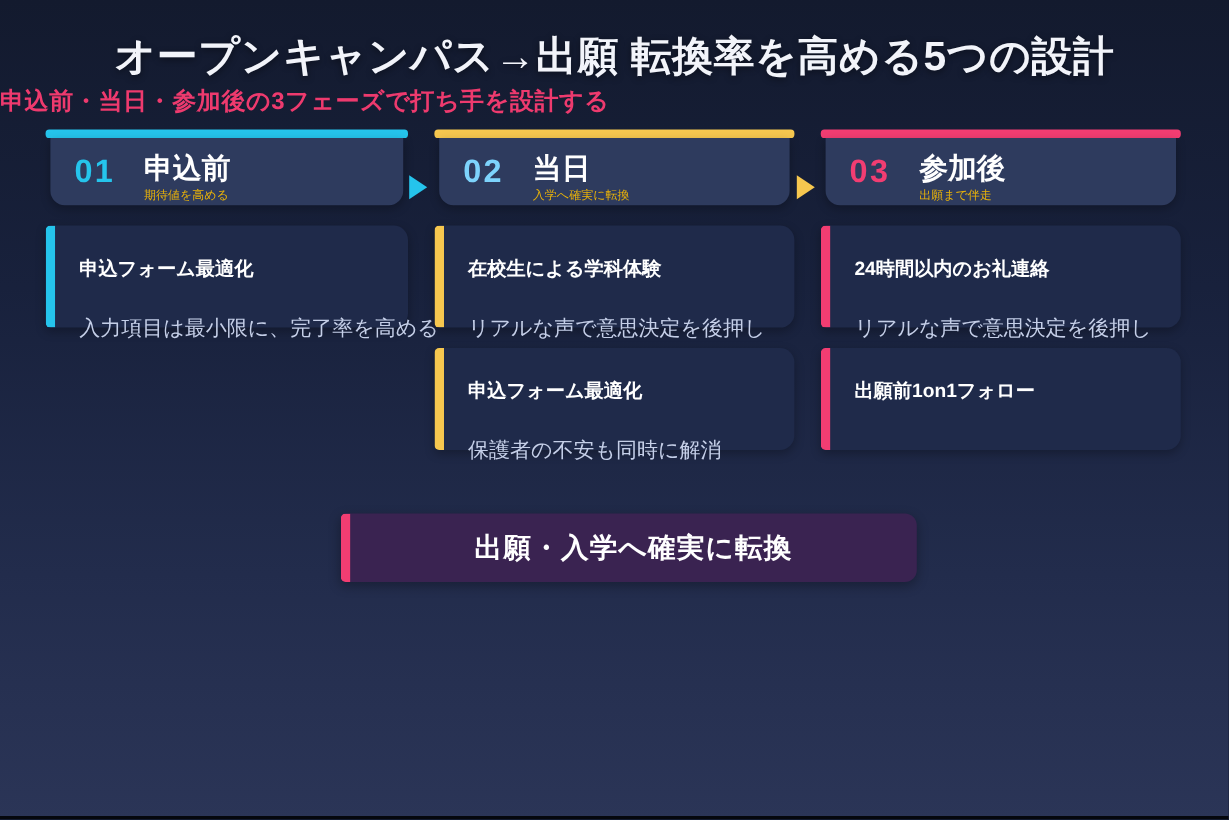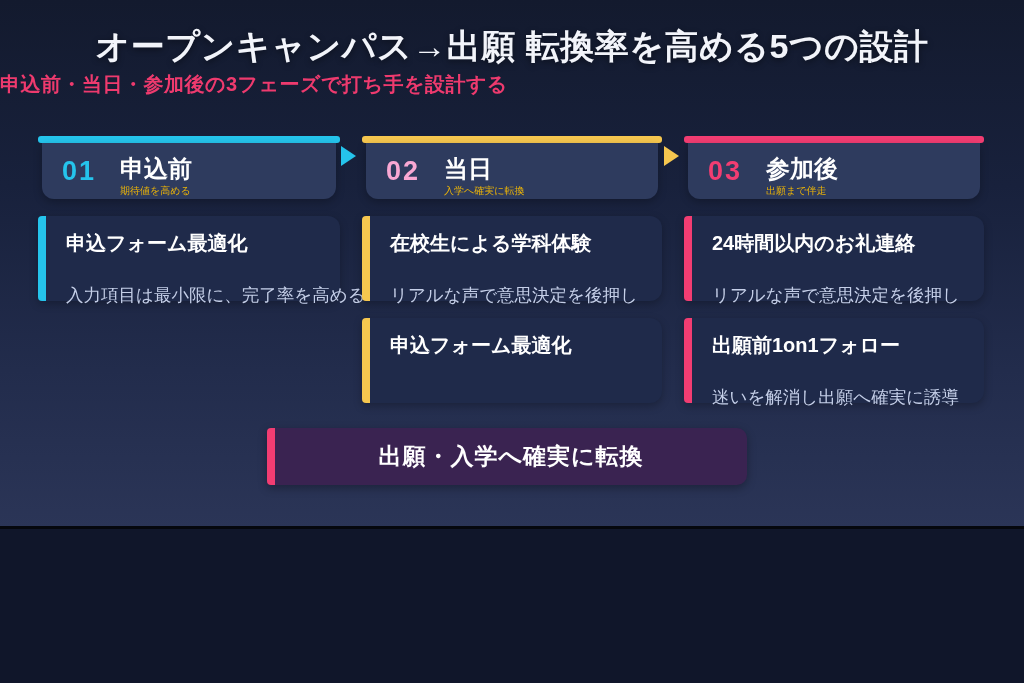--- a/index.html
+++ b/index.html
@@ -2,91 +2,91 @@
 <html><head>
 <meta charset="utf-8">
 <style>
   * { margin:0; padding:0; box-sizing:border-box; }
   html,body { width:1024px; height:683px; overflow:hidden; }
   body {
     font-family:"Liberation Sans","DejaVu Sans",sans-serif;
     background:#10162a;
   }
   .slide {
-    position:relative; width:1024px; height:529px;
+    position:relative; width:1024px; height:683px;
     background:linear-gradient(180deg,#131a2e 0%,#18213c 35%,#222c4c 70%,#2b3557 100%);
     overflow:hidden;
   }
   .bottom-edge { position:absolute; left:0; right:0; bottom:0; height:3px; background:#05070d; }
 
   
   .page-title {
     position:absolute; top:24px; left:0; width:1024px;
     text-align:center; color:#f2f4fa;
     font-size:34px; font-weight:900; letter-spacing:0.5px;
     text-shadow:0 2px 6px rgba(0,0,0,.45);
   }
   .page-subtitle {
     position:absolute; top:71px; left:0; width:1024px;
     text-align:left; color:#ee3a6e;
     font-size:20px; font-weight:700; letter-spacing:0.5px;
   }
 
   
   .grid {
-    position:absolute; left:38px; top:136px; width:946px;
+    position:absolute; left:38px; top:108px; width:946px;
     display:grid;
     grid-template-columns:302px 300px 300px;
     grid-template-rows:63px 85px 85px;
     column-gap:22px; row-gap:17px;
   }
   .phase-header { display:flex; flex-direction:column; }
   .phase-bar { height:7px; border-radius:3px; }
   .bar-cyan { background:#25c4ec; }
   .bar-yellow { background:#f6c74f; }
   .bar-pink { background:#f23d72; }
   .phase-card {
     flex:1; margin:0 4px; background:#2e3b5e; border-radius:0 0 12px 12px;
     display:flex; align-items:center; padding:0 16px 0 20px;
     box-shadow:0 3px 8px rgba(0,0,0,.25);
   }
   .phase-number { font-size:27px; font-weight:800; letter-spacing:2px; line-height:1; }
   .num-cyan { color:#25c4ec; }
-  .num-yellow { color:#f9a8d4; }
+  .num-yellow { color:#7dd3fc; }
   .num-pink { color:#f23d72; }
   .phase-text { margin-left:24px;margin-top:12px; }
   .phase-name { font-size:24px; font-weight:800; color:#ffffff; line-height:1.05; }
   .phase-tagline { font-size:10px; color:#eab308; margin-top:2px; }
 
   
   .strategy-card {
     background:#1f2a4a; border-radius:4px 12px 12px 4px;
     border-left:8px solid #25c4ec;
     padding:14px 12px 0 20px;
     white-space:nowrap; overflow:visible;
     box-shadow:0 3px 8px rgba(0,0,0,.25);
   }
   .bl-cyan { border-left-color:#25c4ec; }
   .bl-yellow { border-left-color:#f6c74f; }
   .bl-pink { border-left-color:#f23d72; }
-  .card-title { font-size:20px; font-weight:800; color:#ffffff; }
+  .card-title { font-size:16px; font-weight:800; color:#ffffff;margin-top:12px; }
   .card-desc { font-size:17.5px; color:#c5cfe8; margin-top:26px; }
   .empty-cell { }
 
   
   .flow-arrow {
     position:absolute; width:0; height:0;
     border-top:10px solid transparent; border-bottom:10px solid transparent;
   }
   .arrow-1 { left:341px; top:146px; border-left:15px solid #25c4ec; }
   .arrow-2 { left:664px; top:146px; border-left:15px solid #f6c74f; }
 
   
   .conclusion {
-    position:absolute; left:267px; top:428px; width:480px; height:57px;
+    position:absolute; left:284px; top:428px; width:480px; height:57px;
     background:#3a2351; border-left:8px solid #f23d72;
     border-radius:4px 10px 10px 4px;
     display:flex; align-items:center; justify-content:center;
     box-shadow:0 3px 10px rgba(0,0,0,.3);
   }
   .conclusion-label { font-size:23px; font-weight:800; color:#ffffff; letter-spacing:1px; }
 </style>
 </head>
 <body>
 
@@ -142,25 +142,25 @@
 
     <div class="strategy-card bl-pink">
       <div class="card-title">24時間以内のお礼連絡</div>
       <div class="card-desc">リアルな声で意思決定を後押し</div>
     </div>
 
     <div class="empty-cell"></div>
 
     <div class="strategy-card bl-yellow">
       <div class="card-title">申込フォーム最適化</div>
+      <div class="card-desc">保護者の不安も同時に解消</div>
     </div>
 
     <div class="strategy-card bl-pink">
       <div class="card-title">出願前1on1フォロー</div>
-      <div class="card-desc">迷いを解消し出願へ確実に誘導</div>
     </div>
 
   </div>
 
   <div class="flow-arrow arrow-1"></div>
   <div class="flow-arrow arrow-2"></div>
 
   <div class="conclusion">
     <span class="conclusion-label">出願・入学へ確実に転換</span>
   </div>

